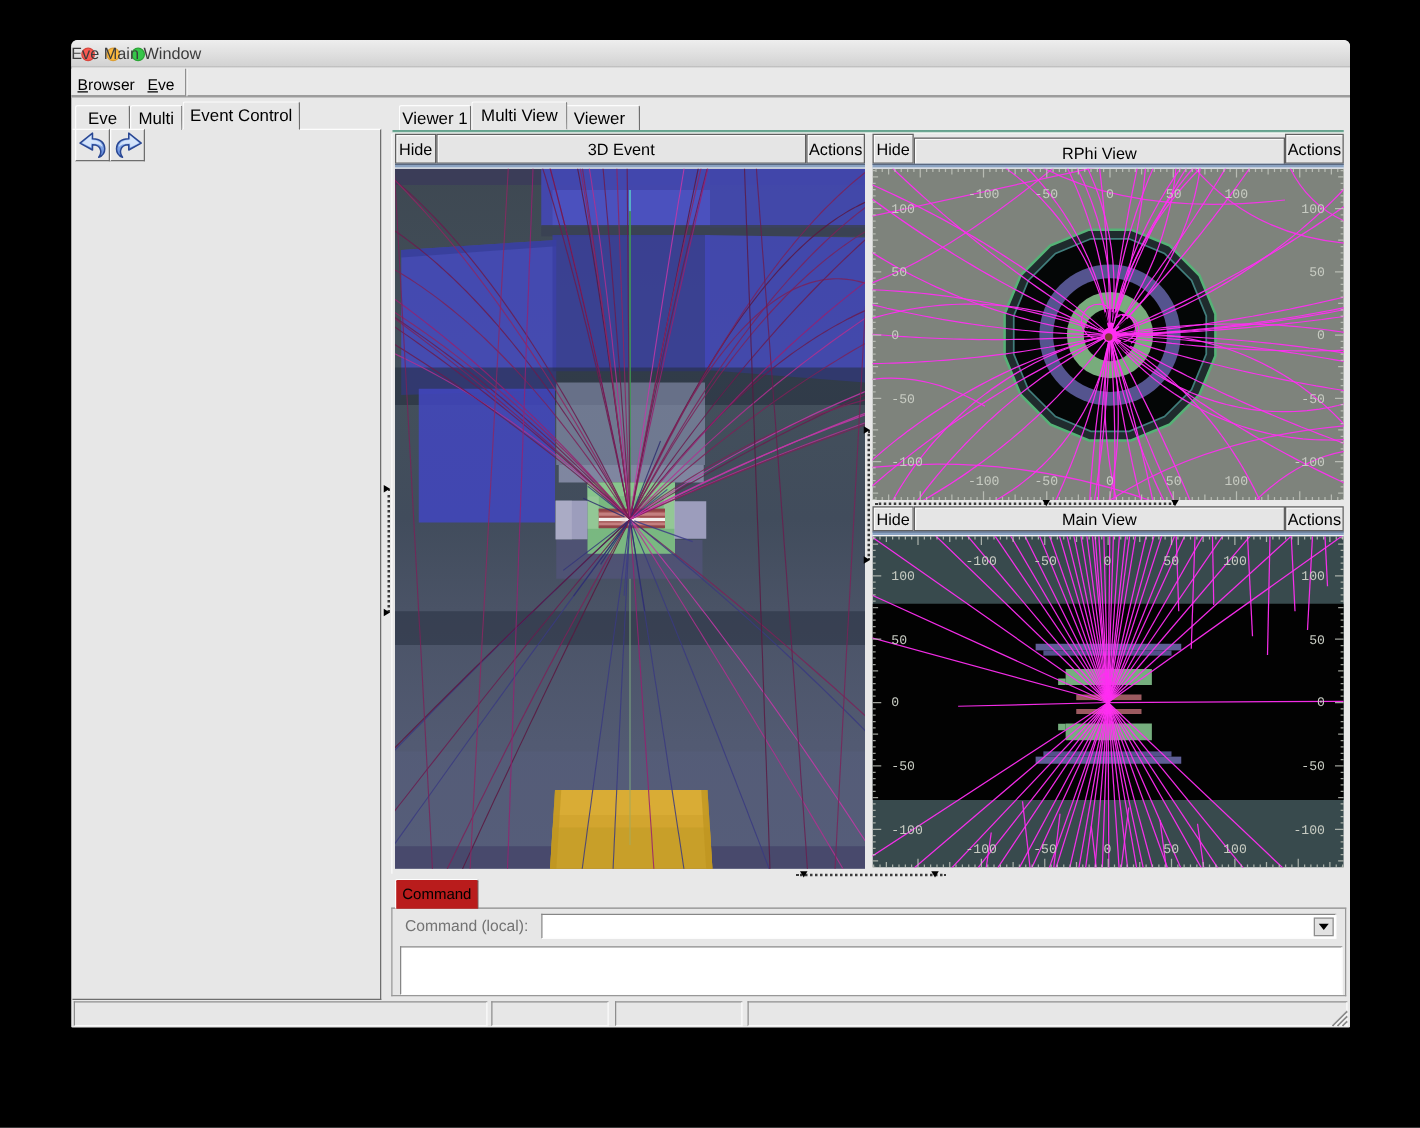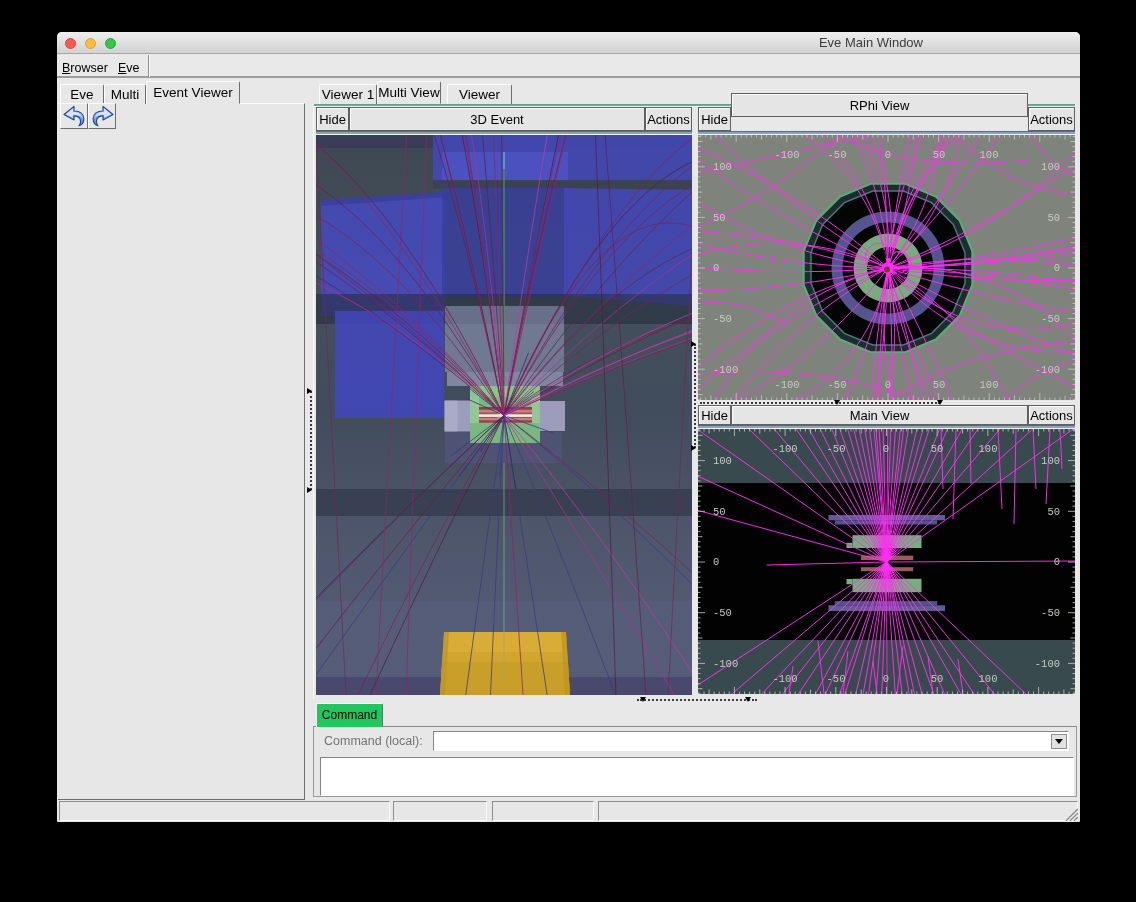--- a/index.html
+++ b/index.html
@@ -1,58 +1,58 @@
 <!DOCTYPE html>
 <html><head><meta charset="utf-8"><style>
 html,body{margin:0;padding:0;width:1136px;height:902px;background:#000;overflow:hidden}
 *{box-sizing:border-box}
 body{font-family:"Liberation Sans",sans-serif;-webkit-font-smoothing:antialiased}
 .abs{position:absolute}
 #win{position:absolute;left:57px;top:32px;width:1023px;height:790px;background:#e8e8e8;border-radius:5px 5px 1px 1px}
 #titlebar{position:absolute;left:57px;top:32px;width:1023px;height:22px;border-radius:5px 5px 0 0;background:linear-gradient(#eeeeee,#d2d2d2);border-bottom:1px solid #a6a6a6}
 .light{position:absolute;top:37.5px;width:11.5px;height:11.5px;border-radius:50%}
-#title{position:absolute;left:57px;top:32px;width:866px;height:21px;text-align:right;font-size:13px;line-height:22px;color:#3c3c3c}
+#title{position:absolute;left:57px;top:32px;width:866px;height:21px;text-align:left;font-size:13px;line-height:22px;color:#3c3c3c}
 #menubar{position:absolute;left:57px;top:55px;width:1023px;height:23px;background:#e9e9e9;border-bottom:2px solid #9c9c9c;font-size:12.5px;color:#101010}
 .menuitem{position:absolute;top:4px;font-size:12.5px}
 #menusep{position:absolute;left:148px;top:55px;width:2px;height:22px;border-left:1px solid #8f8f8f;border-right:1px solid #fbfbfb}
 
 #lpanel{position:absolute;left:58px;top:103px;width:247px;height:697px;background:#e7e7e7;border-right:1px solid #6e6e6e;border-bottom:1px solid #6e6e6e;border-top:1px solid #fdfdfd}
 .tab{position:absolute;background:#e7e7e7;border-top:1px solid #fdfdfd;border-left:1px solid #fdfdfd;border-right:1px solid #6e6e6e;border-radius:2px 2px 0 0;font-size:13.5px;text-align:center;color:#000}
 
 .hdrcell{position:absolute;background:#e5e5e5;border:1px solid #606060;box-shadow:inset 1px 1px 0 #fafafa;font-size:13px;color:#000;text-align:center}
 .tealline{position:absolute;background:linear-gradient(#62a08c,#74ac98);border-bottom:1px solid #f2f6f2}
 .blueline{position:absolute;background:#8ba3c2;border-top:1px solid #5a6880;border-bottom:1px solid #f4f4f4}
 
 .vdots{position:absolute;width:0;border-left:2px dotted #3a3a3a}
 .hdots{position:absolute;height:0;border-top:2px dotted #3a3a3a}
 .arr-r{position:absolute;width:0;height:0;border-left:5px solid #000;border-top:3.5px solid transparent;border-bottom:3.5px solid transparent}
 .arr-d{position:absolute;width:0;height:0;border-top:5px solid #000;border-left:3.5px solid transparent;border-right:3.5px solid transparent}
 
 #cmdframe{position:absolute;left:313px;top:726px;width:764px;height:71px;background:#e7e7e7;border:1px solid #989898;border-top:1px solid #8a8a8a}
-#cmdtab{position:absolute;left:316px;top:703px;width:67px;height:24px;background:#22c55e;border-top:1px solid #fdfdfd;border-left:1px solid #fdfdfd;border-right:1px solid #6e6e6e;border-radius:2px 2px 0 0;font-size:12px;text-align:center;line-height:23px;z-index:3}
+#cmdtab{position:absolute;left:316px;top:703px;width:67px;height:24px;background:#b91c1c;border-top:1px solid #fdfdfd;border-left:1px solid #fdfdfd;border-right:1px solid #6e6e6e;border-radius:2px 2px 0 0;font-size:12px;text-align:center;line-height:23px;z-index:3}
 .sunken{background:#fff;border-top:1.5px solid #868686;border-left:1.5px solid #868686;border-bottom:1.5px solid #fdfdfd;border-right:1.5px solid #fdfdfd}
 
 .statcell{position:absolute;top:801px;height:20px;background:#e7e7e7;border-top:1px solid #8e8e8e;border-left:1px solid #8e8e8e;border-bottom:1px solid #fbfbfb;border-right:1px solid #fbfbfb}
 </style></head>
 <body>
 <div id="win"></div>
 <div id="titlebar"></div>
 <div class="light" style="left:64.5px;background:#f95a52;border:1px solid #d9453c"></div>
 <div class="light" style="left:84.5px;background:#fcbb40;border:1px solid #dd9f34"></div>
 <div class="light" style="left:104.5px;background:#36c64a;border:1px solid #2aa535"></div>
 <div id="title">Eve Main Window</div>
 <div id="menubar"></div>
 <div class="menuitem" style="left:62px;top:61px"><u>B</u>rowser</div>
 <div class="menuitem" style="left:118px;top:61px"><u>E</u>ve</div>
 <div id="menusep"></div>
 
 <div id="lpanel"></div>
 <div class="tab" style="left:60px;top:84px;width:44px;height:20px;line-height:19px">Eve</div>
 <div class="tab" style="left:104px;top:84px;width:42px;height:20px;line-height:19px">Multi</div>
-<div class="tab" style="left:146px;top:81px;width:94px;height:23px;line-height:22px;z-index:3;border-bottom:1px solid #e7e7e7">Event Viewer</div>
+<div class="tab" style="left:146px;top:81px;width:94px;height:23px;line-height:22px;z-index:3;border-bottom:1px solid #e7e7e7">Event Control</div>
 
 <div class="abs" style="left:60px;top:103px;width:28px;height:26px;background:#e7e7e7;border:1px solid #6e6e6e;border-top-color:#fdfdfd;border-left-color:#fdfdfd;z-index:4">
 <svg width="26" height="24" viewBox="0 0 26 24" style="position:absolute;left:0px;top:0px">
 <defs>
         <linearGradient id="bluarr" x1="0" y1="0" x2="0" y2="1">
           <stop offset="0" stop-color="#cfe0fa"></stop>
           <stop offset="0.45" stop-color="#8fb2ee"></stop>
           <stop offset="1" stop-color="#5a82d8"></stop>
         </linearGradient>
       </defs>
@@ -61,33 +61,33 @@
 </svg>
   </div>
 <div class="abs" style="left:88px;top:103px;width:28px;height:26px;background:#e7e7e7;border:1px solid #6e6e6e;border-top-color:#fdfdfd;border-left-color:#fdfdfd;z-index:4">
 <svg width="26" height="24" viewBox="0 0 26 24" style="position:absolute;left:1px;top:0px">
 <path d="M23 10.5 L13 2.5 L13 7 C6.5 7 3.2 10.5 3.2 15 C3.2 18.4 5.2 20.8 8 21.8 C6.6 19.8 6 17.8 6.6 15.8 C7.3 13.2 9.8 11.8 13 11.8 L13 16 Z" fill="url(#bluarr)" stroke="#2a4894" stroke-width="1.2" stroke-linejoin="round"></path>
 <path d="M21.2 10.3 L14.1 4.6 L14.1 8.1 C8.5 8 5.6 10.6 5 13.6 C6.7 11.6 9.7 10.7 14.1 10.8 L14.1 14 Z" fill="#dce9fb" fill-opacity="0.9"></path>
 </svg>
   </div>
 
 <div class="tab" style="left:319px;top:84px;width:58px;height:20px;line-height:19px">Viewer 1</div>
-<div class="tab" style="left:377px;top:81px;width:64px;height:23px;line-height:22px;z-index:3;border-bottom:1px solid #e7e7e7">Multi View</div>
+<div class="tab" style="left:377px;top:81px;width:77px;height:23px;line-height:22px;z-index:3;border-bottom:1px solid #e7e7e7">Multi View</div>
 <div class="tab" style="left:447px;top:84px;width:65px;height:20px;line-height:19px">Viewer</div>
 
 <div class="abs" style="left:313px;top:107px;width:1px;height:592px;background:#fafafa"></div>
 <div class="tealline" style="left:314px;top:104px;width:761px;height:3px"></div>
 
 <div class="hdrcell" style="left:316px;top:107px;width:33px;height:24px;line-height:23px">Hide</div>
 <div class="hdrcell" style="left:349px;top:107px;width:296px;height:24px;line-height:23px">3D Event</div>
 <div class="hdrcell" style="left:645px;top:107px;width:47px;height:24px;line-height:23px">Actions</div>
 <div class="blueline" style="left:316px;top:131px;width:376px;height:4px"></div>
 
 <div class="hdrcell" style="left:698px;top:107px;width:33px;height:24px;line-height:23px">Hide</div>
-<div class="hdrcell" style="left:731px;top:93px;width:297px;height:24px;line-height:23px">RPhi View</div>
+<div class="hdrcell" style="left:731px;top:110px;width:297px;height:24px;line-height:23px">RPhi View</div>
 <div class="hdrcell" style="left:1028px;top:107px;width:47px;height:24px;line-height:23px">Actions</div>
 <div class="blueline" style="left:698px;top:131px;width:377px;height:4px"></div>
 
 <div class="hdrcell" style="left:698px;top:405px;width:33px;height:20px;line-height:19px">Hide</div>
 <div class="hdrcell" style="left:731px;top:405px;width:297px;height:20px;line-height:19px">Main View</div>
 <div class="hdrcell" style="left:1028px;top:405px;width:47px;height:20px;line-height:19px">Actions</div>
 <div class="blueline" style="left:698px;top:425px;width:377px;height:4px"></div>
 
 <svg id="v3d" width="376" height="560" style="position:absolute;left:316px;top:135px">
 <defs>

